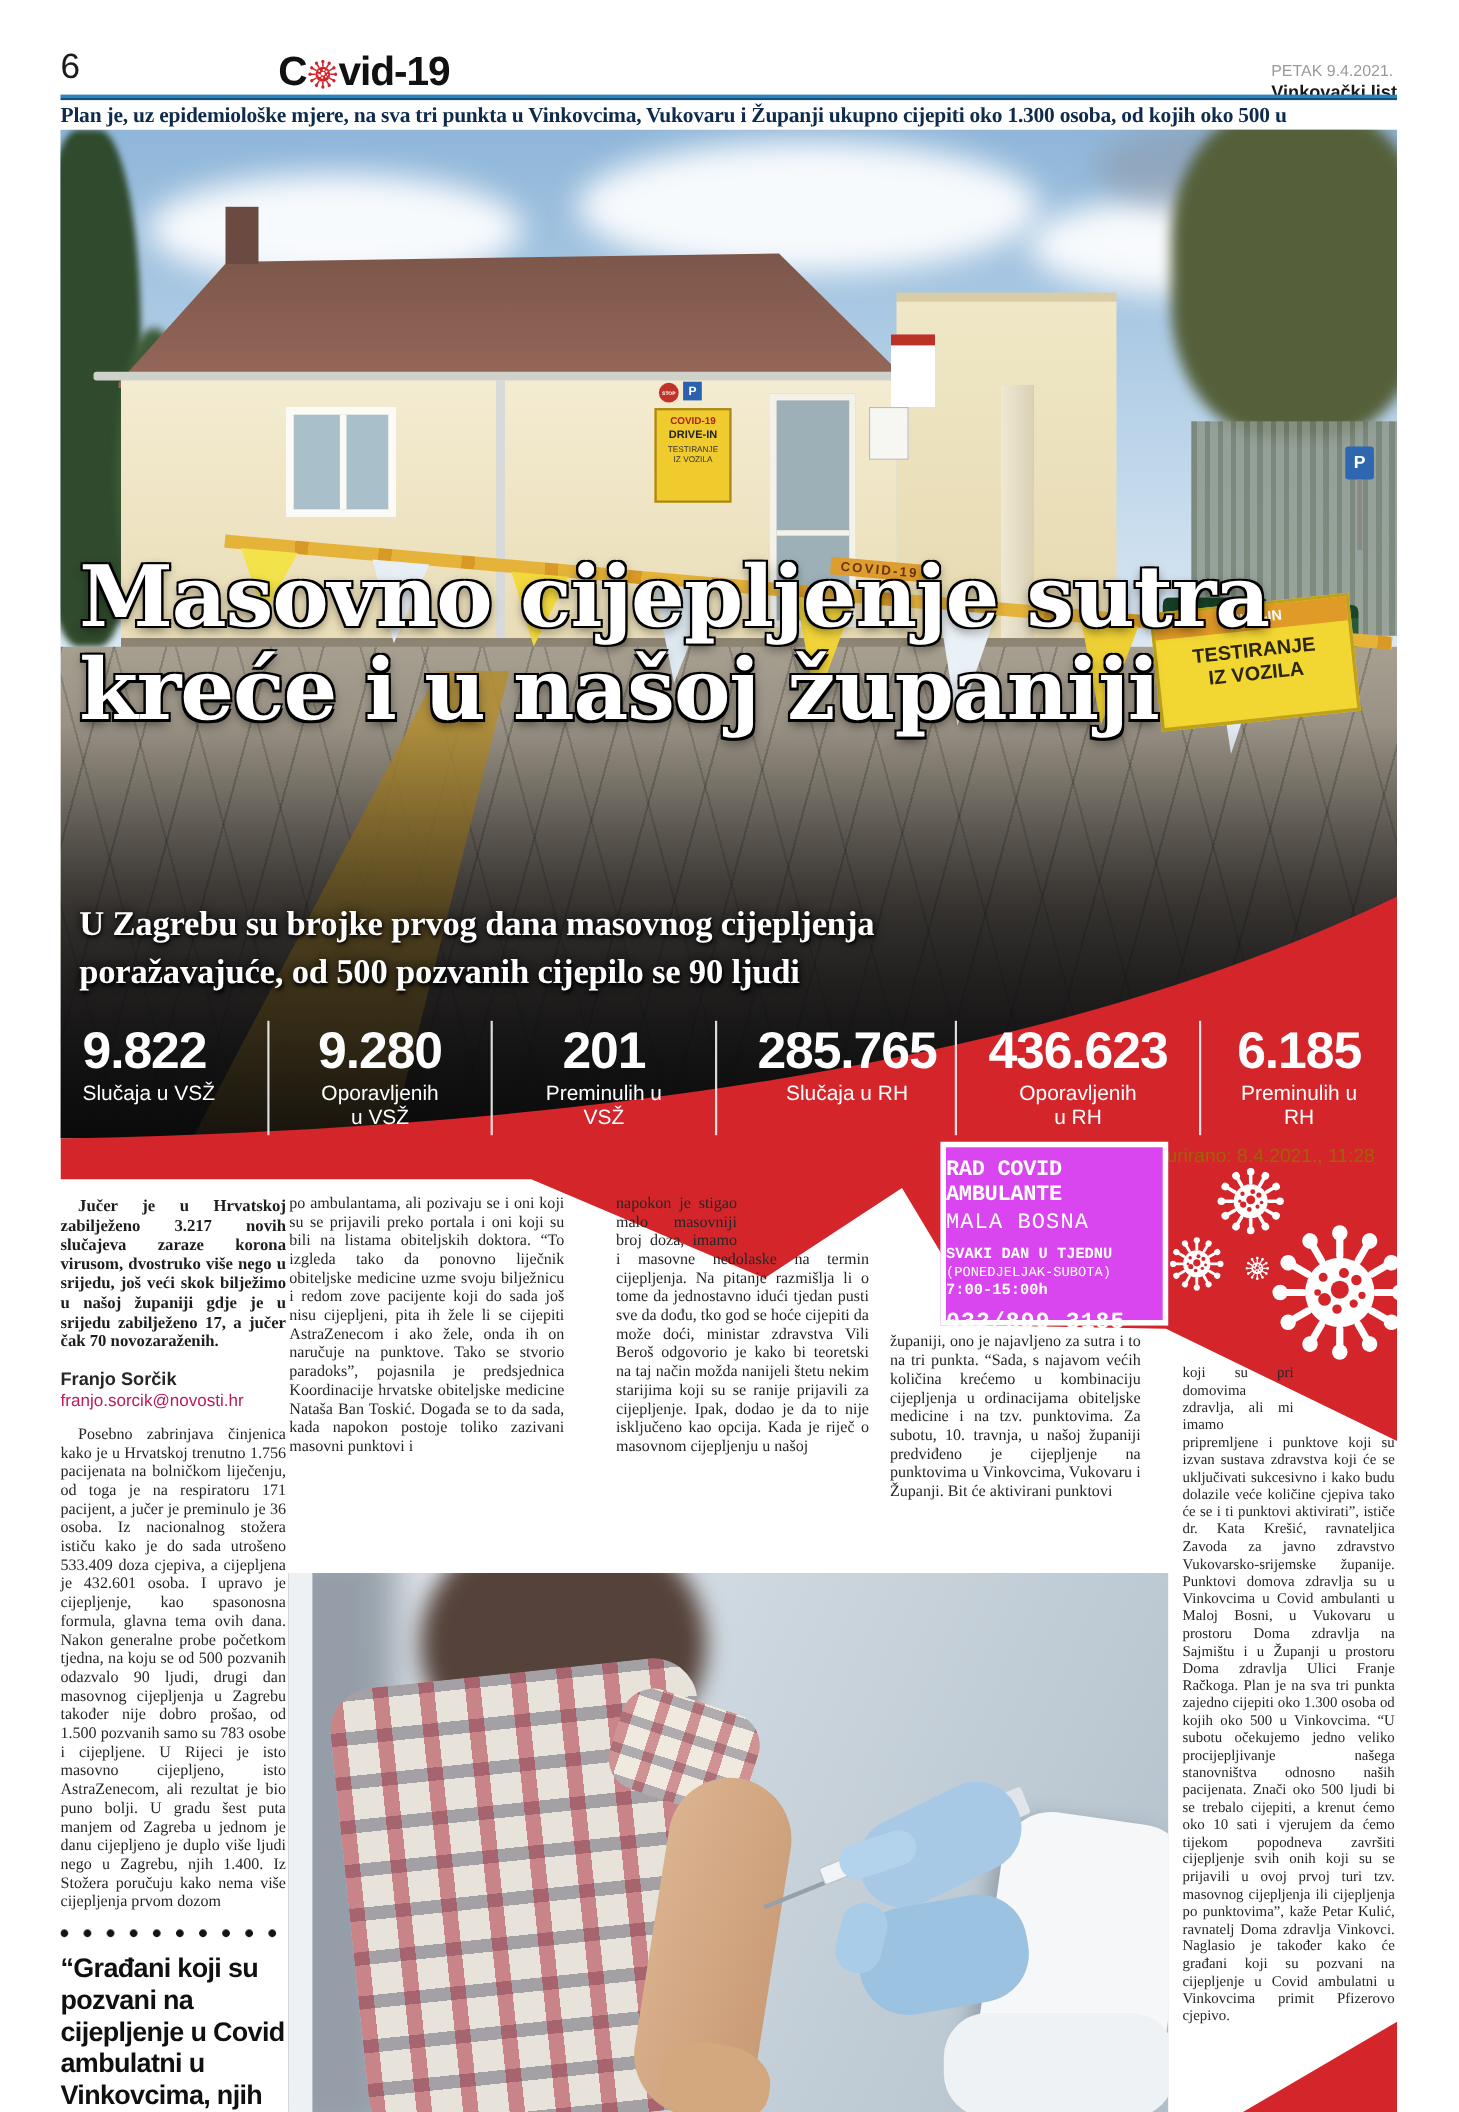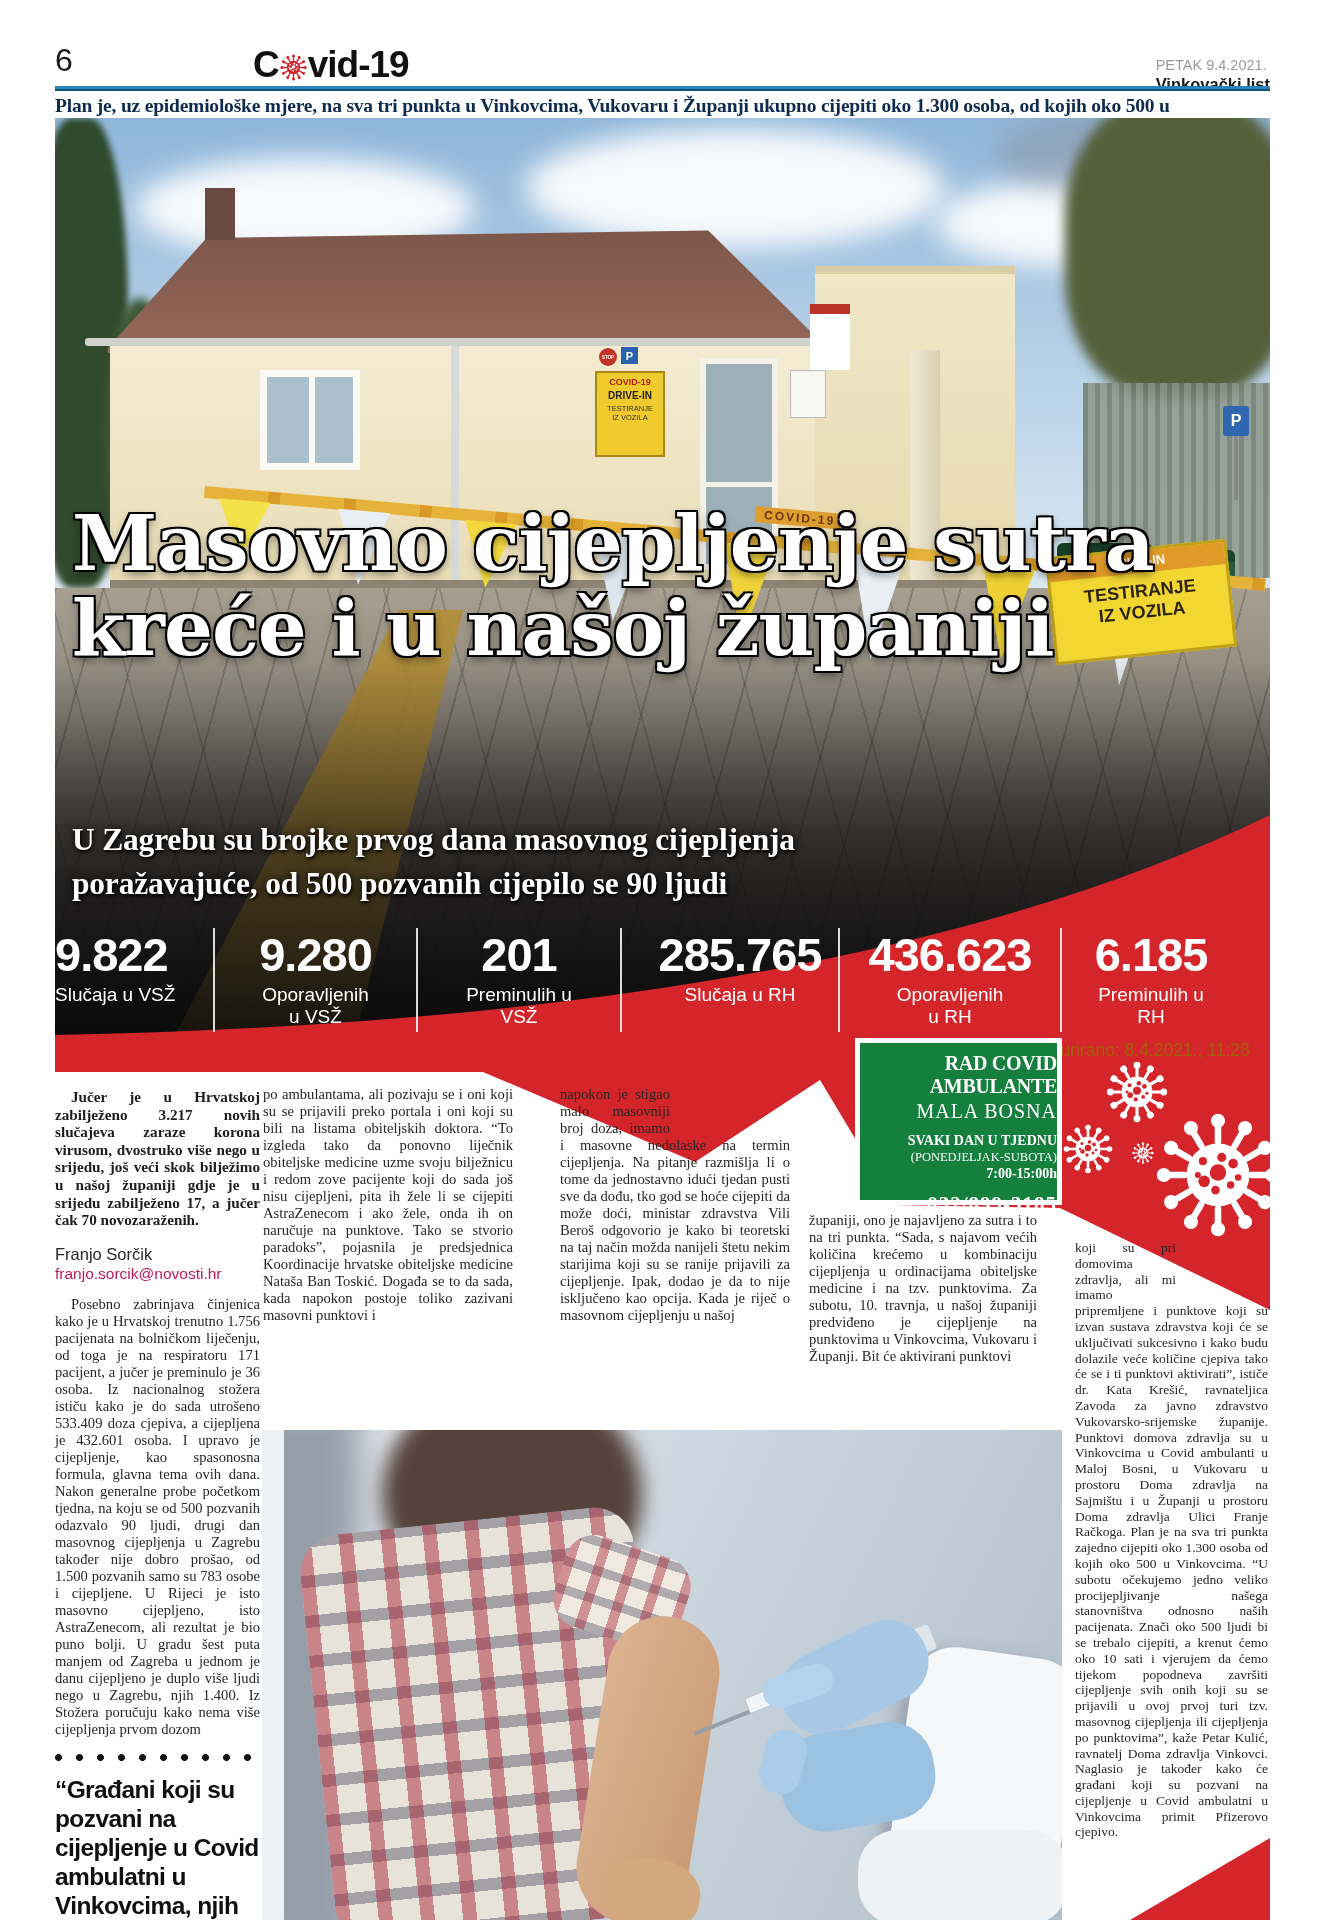--- a/index.html
+++ b/index.html
@@ -41,49 +41,49 @@
   #redsvg{left:55px;top:750px;width:1215px;height:600px;z-index:2;}
   .corner-tri{left:1130px;top:1838px;width:140px;height:82px;background:#d4252b;
               clip-path:polygon(100% 0,100% 100%,0 100%);z-index:2;}
   .virus{z-index:3;}
 
   
   .stats-row{left:55px;top:928px;width:1215px;height:104px;z-index:3;display:flex;color:#fff;
              font-family:"Liberation Sans","DejaVu Sans",sans-serif;}
   .stat{display:flex;flex-direction:column;align-items:center;justify-content:flex-start;
         border-right:2px solid rgba(255,255,255,.85);box-sizing:border-box;padding-top:2px;}
-  .stat:nth-child(1){width:160px;align-items:flex-start;}
+  .stat:nth-child(1){width:190px;align-items:flex-start;padding-left:20px;}
   .stat:nth-child(2){width:203px;}
   .stat:nth-child(3){width:204px;}
   .stat:nth-child(4){width:218px;padding-left:20px;}
   .stat:nth-child(5){width:222px;}
   .stat:nth-child(6){width:178px;border-right:none;}
   .stat-num{font-size:47px;font-weight:bold;letter-spacing:-1px;line-height:1.05;}
   .stat-label{font-size:19px;line-height:1.15;text-align:center;margin-top:5px;max-width:122px;}
   .stat:nth-child(1) .stat-label,.stat:nth-child(4) .stat-label{max-width:none;white-space:nowrap;text-align:left;}
 
   
   .azur{left:1040px;top:1040px;width:228px;text-align:left;color:#a16207;font-size:17.5px;z-index:4;
         font-family:Liberation Sans, sans-serif;}
-  .info-box{left:855px;top:1038px;width:207px;height:167px;background:#15803d;border:5px solid #fff;
-            box-sizing:border-box;z-index:4;color:#fff;text-align:right;
-            font-family:Liberation Serif, serif;}
+  .info-box{left:855px;top:1038px;width:207px;height:167px;background:#d946ef;border:5px solid #fff;
+            box-sizing:border-box;z-index:4;color:#fff;text-align:left;
+            font-family:Liberation Mono, monospace;}
   .ib-title{font-size:20px;font-weight:bold;margin-top:9px;letter-spacing:-0.3px;}
   .ib-sub{font-size:20px;margin-top:2px;letter-spacing:1px;font-weight:normal;}
   .ib-l1{font-size:14px;font-weight:bold;margin-top:10px;}
   .ib-l2{font-size:12.5px;margin-top:1px;}
   .ib-l3{font-size:14px;font-weight:bold;margin-top:1px;}
   .ib-phone{font-size:21px;font-weight:bold;margin-top:10px;letter-spacing:1px;}
 
   
   .bodycol{position:absolute;font-size:14.6px;line-height:17px;text-align:justify;color:#262626;z-index:5;}
   .bodycol p{margin:0;}
   .lead{font-size:15.2px;line-height:17.6px;font-weight:bold;color:#1d1d1d;}
   .lead p{text-indent:16px;}
-  .byline-name{font-family:"Liberation Sans","DejaVu Sans",sans-serif;font-weight:normal;font-size:16.5px;margin-top:17px;}
+  .byline-name{font-family:"Liberation Sans","DejaVu Sans",sans-serif;font-weight:bold;font-size:16.5px;margin-top:17px;}
   .byline-mail{font-family:"Liberation Sans","DejaVu Sans",sans-serif;font-size:15.5px;color:#be185d;margin-top:2px;}
   .indent p{text-indent:16px;}
   .dots{width:205px;height:7px;margin:16px 0 14px 0;
         background-image:radial-gradient(circle at 3.5px 3.5px,#141414 3.1px,transparent 3.8px);
         background-size:21px 7px;background-repeat:repeat-x;}
   .pull-quote{font-family:"Liberation Sans","DejaVu Sans",sans-serif;font-weight:bold;font-size:24.5px;
               line-height:29px;color:#101010;letter-spacing:-0.6px;text-align:left;}
   .spacer-r{float:right;}
 
   

